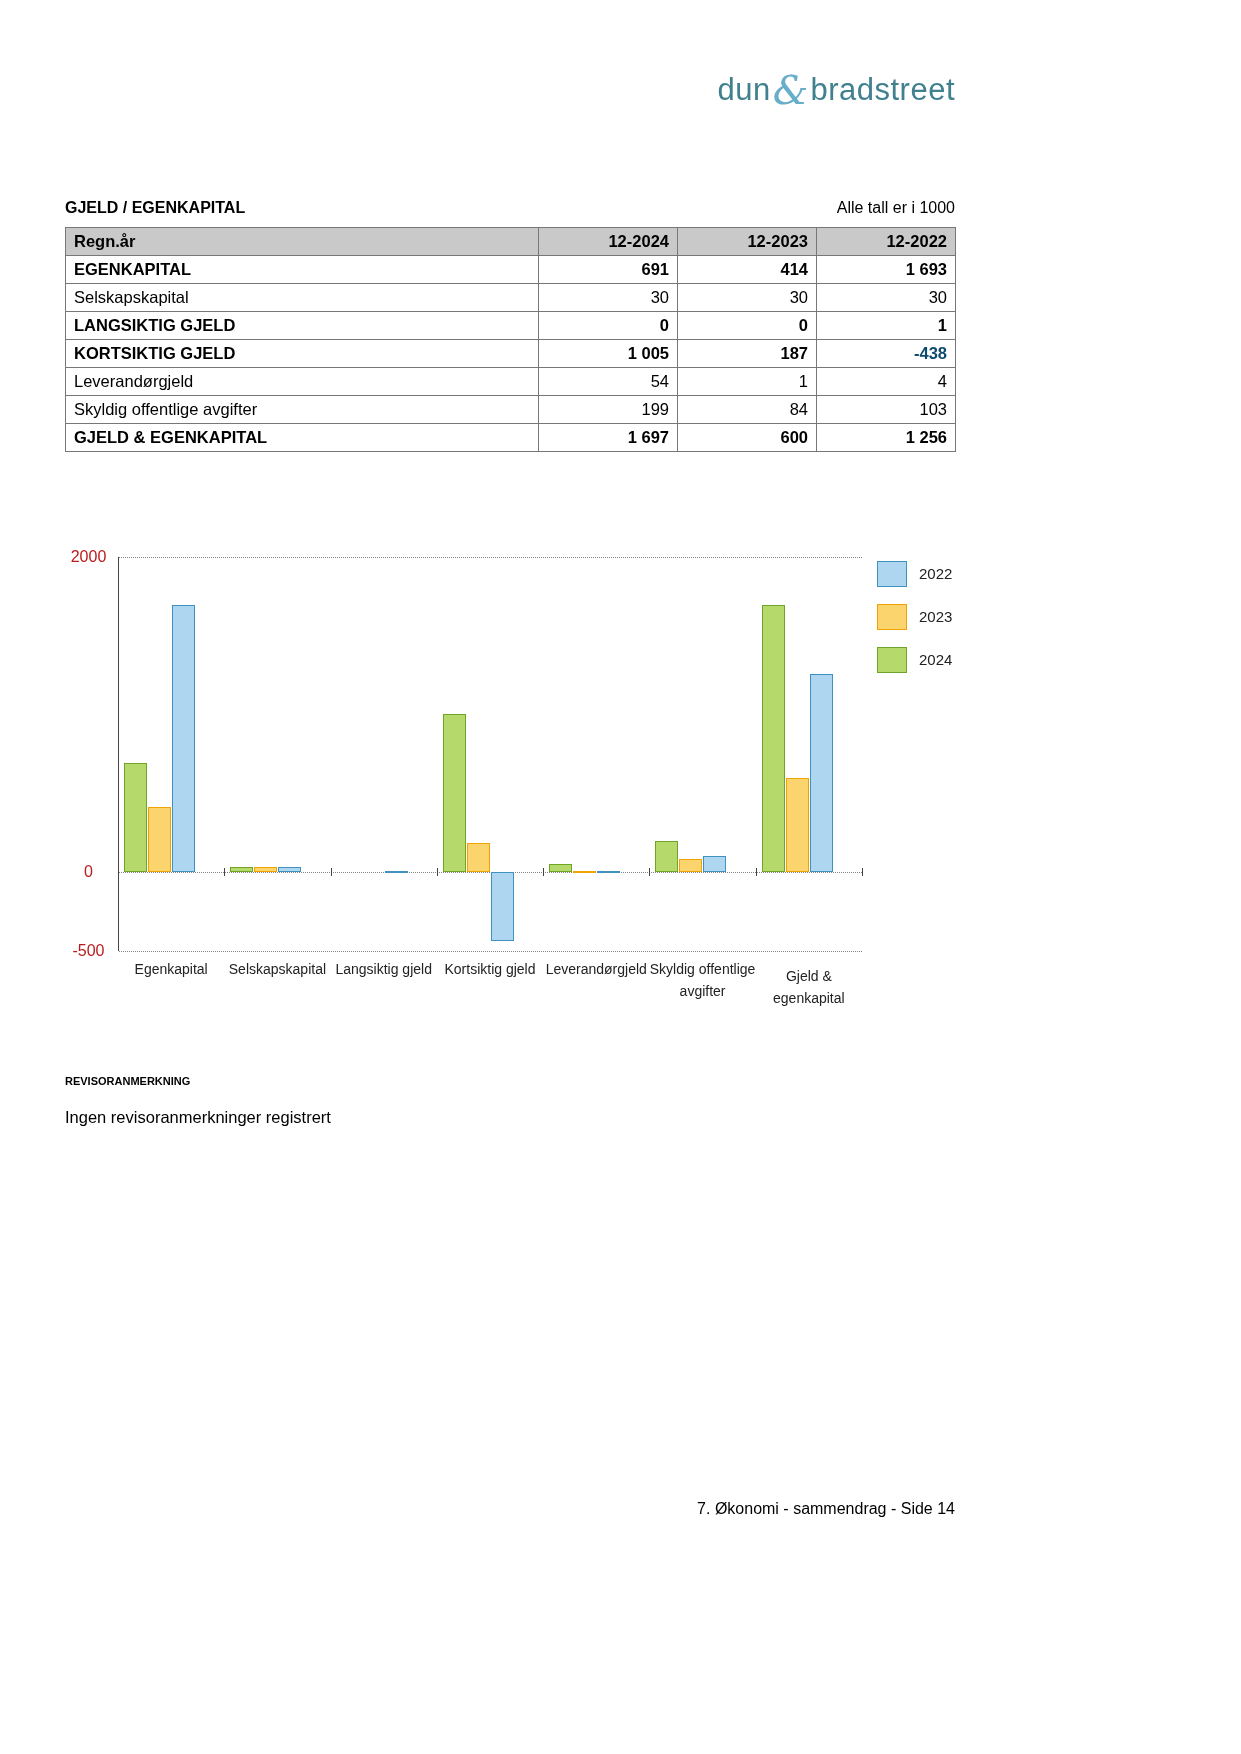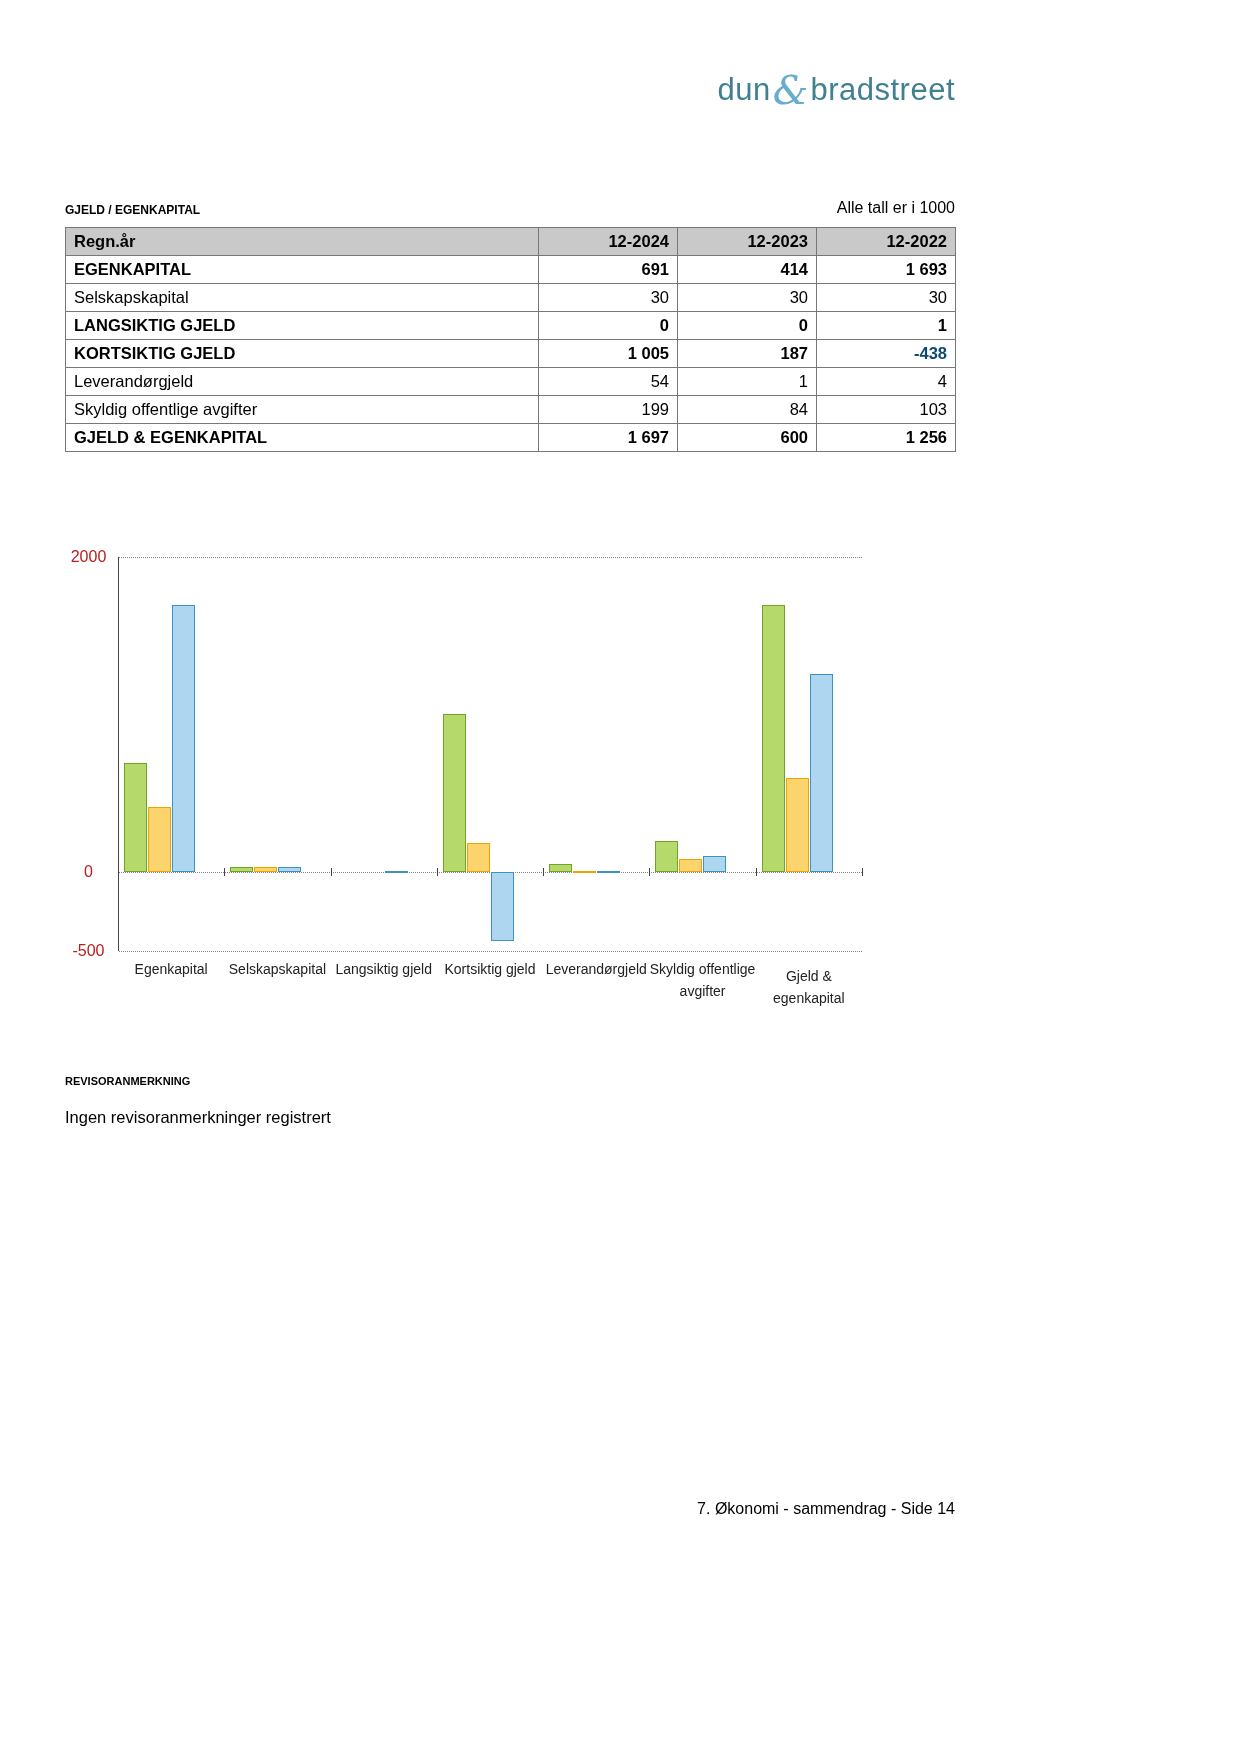--- a/index.html
+++ b/index.html
@@ -7,21 +7,21 @@
   body { font-family:"Liberation Sans", sans-serif; color:#000; }
   .page { position:relative; width:1241px; height:1754px; background:#fff; overflow:hidden; }
 
   
   .logo { position:absolute; top:70px; right:286px; display:flex; align-items:center; }
   .logo .word { font-size:31px; color:#41808f; letter-spacing:0.5px; }
   .logo .amp { font-size:40px; color:#68aecb; margin:0 2px; font-family:"DejaVu Serif", serif; font-style:italic; line-height:1; }
 
   
   .section-head { position:absolute; left:65px; top:199px; width:890px; display:flex; justify-content:space-between; align-items:flex-end; }
-  .section-title { font-size:12px; font-weight:bold; }
+  .section-title { font-size:16px; font-weight:bold; }
   .section-note { font-size:16px; }
 
   
   .fin-table { position:absolute; left:65px; top:227px; width:890px; border-collapse:collapse; font-size:16.5px; table-layout:fixed; }
   .fin-table th, .fin-table td { border:1px solid #777; height:28px; padding:2px 8px; overflow:hidden; white-space:nowrap; }
   .fin-table th { background:#c9c9c9; font-weight:bold; }
   .fin-table .c-label { text-align:left; }
   .fin-table .c-num { text-align:right; }
   .fin-table .bold-row td { font-weight:bold; }
   .fin-table td.neg { color:#0c4a6e; }
@@ -160,20 +160,34 @@
         <div class="xlabel" style="left: 0px; width: 106.286px;">Egenkapital</div>
         <div class="xlabel" style="left: 106.286px; width: 106.286px;">Selskapskapital</div>
         <div class="xlabel" style="left: 212.571px; width: 106.286px;">Langsiktig gjeld</div>
         <div class="xlabel" style="left: 318.857px; width: 106.286px;">Kortsiktig gjeld</div>
         <div class="xlabel" style="left: 425.143px; width: 106.286px;">Leverandørgjeld</div>
         <div class="xlabel" style="left: 531.429px; width: 106.286px;">Skyldig offentlige
 avgifter</div>
         <div class="xlabel" style="left: 637.714px; width: 106.286px; margin-top: 7px;">Gjeld &amp;
 egenkapital</div>
       </div>
+    <div class="legend" id="legend">
+        <div class="legend-item">
+          <div class="legend-swatch" style="background: rgb(174, 214, 240); border-color: rgb(62, 146, 192);"></div>
+          <div class="legend-label">2022</div>
+        </div>
+        <div class="legend-item">
+          <div class="legend-swatch" style="background: rgb(252, 212, 110); border-color: rgb(239, 163, 0);"></div>
+          <div class="legend-label">2023</div>
+        </div>
+        <div class="legend-item">
+          <div class="legend-swatch" style="background: rgb(181, 217, 107); border-color: rgb(111, 164, 39);"></div>
+          <div class="legend-label">2024</div>
+        </div>
+      </div>
   <div class="ytick" style="top: -9px;">2000</div>
       <div class="ytick" style="top: 306.2px;">0</div>
       <div class="ytick" style="top: 385px;">-500</div>
     </div>
 
   <div class="revisor-title">REVISORANMERKNING</div>
   <div class="revisor-text">Ingen revisoranmerkninger registrert</div>
 
   <div class="footer">7. Økonomi - sammendrag - Side 14</div>
 

